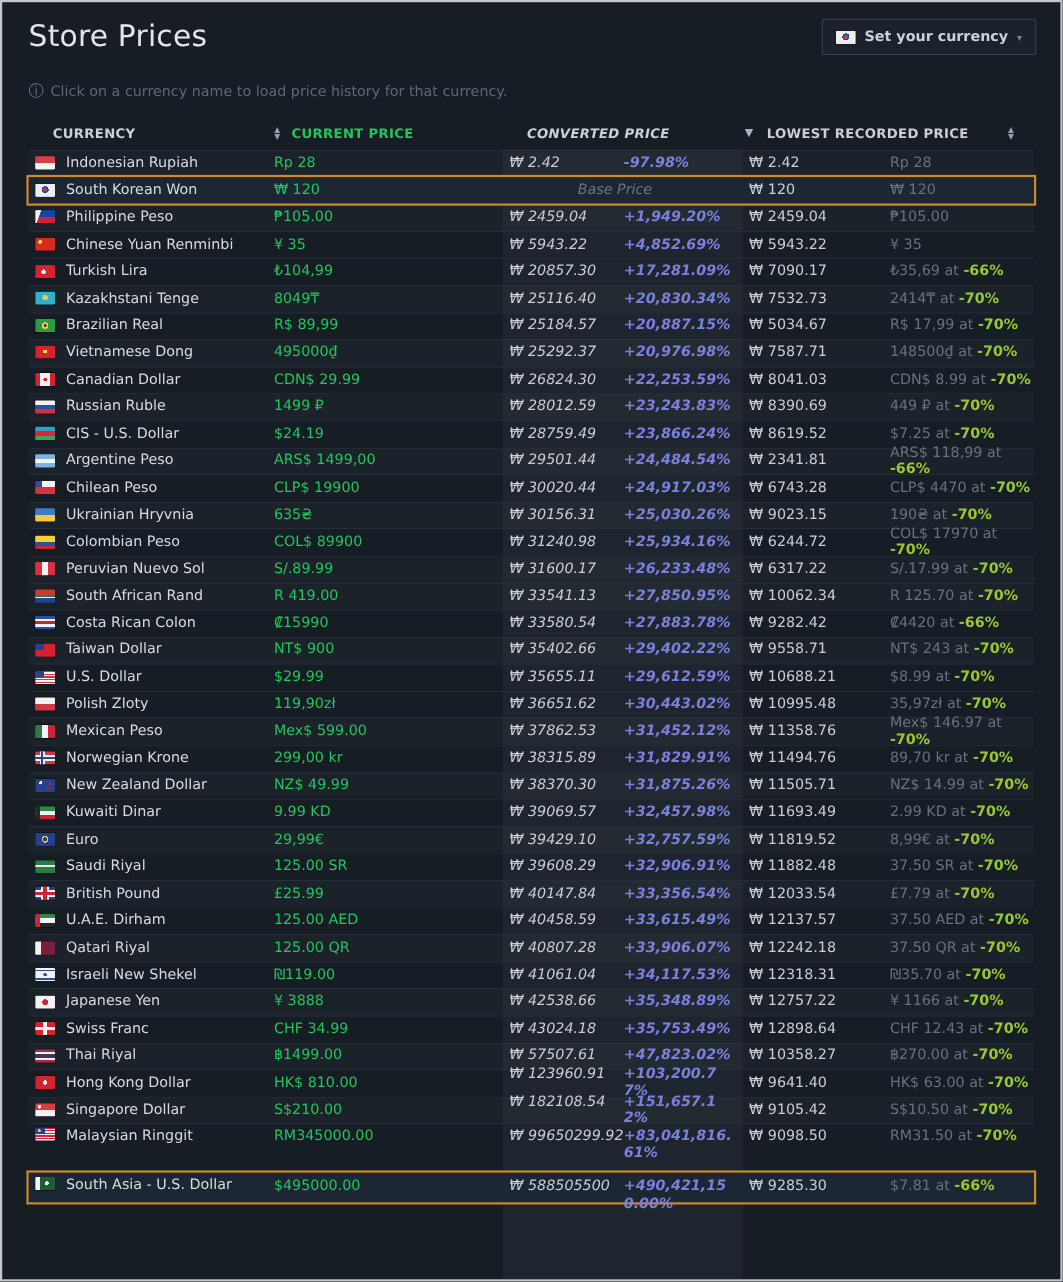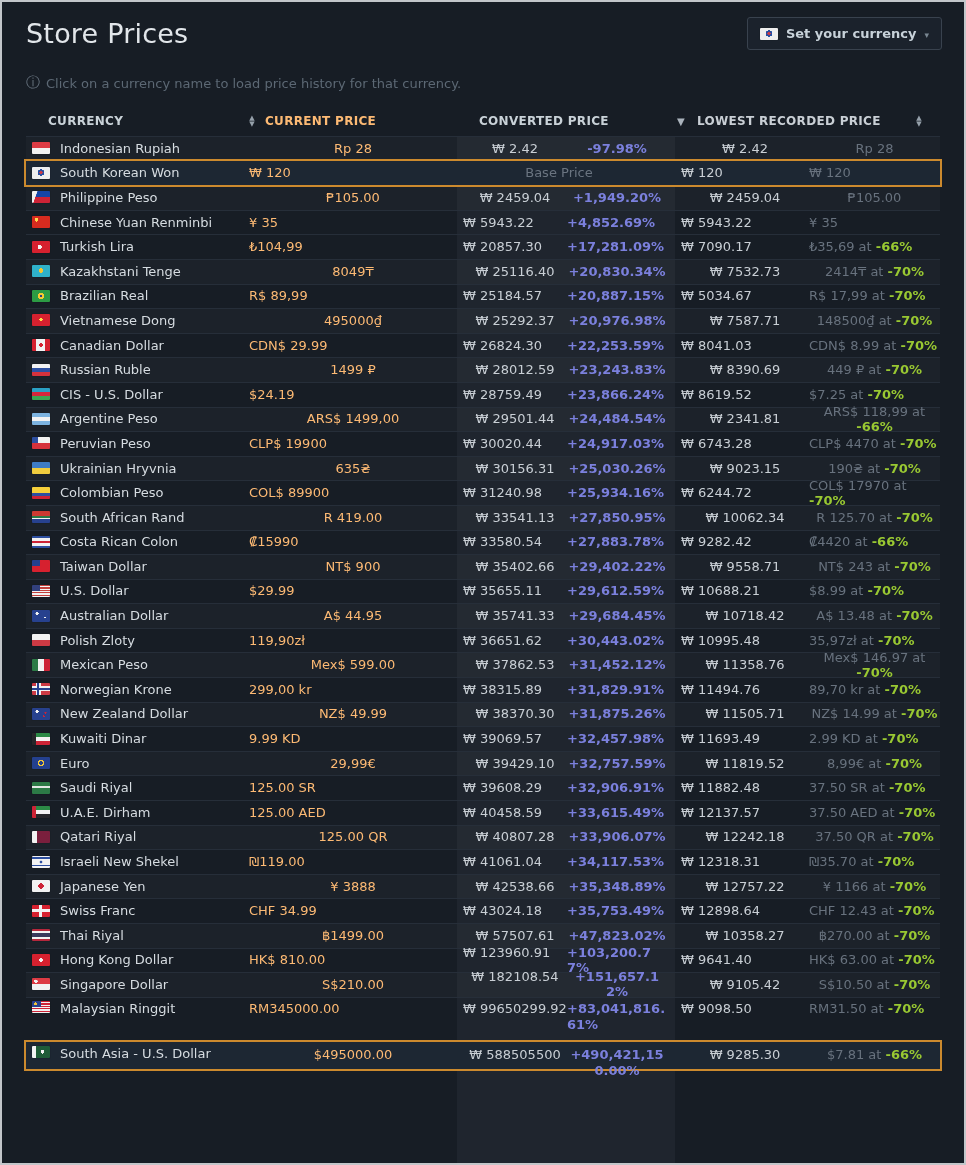--- a/index.html
+++ b/index.html
@@ -17,32 +17,32 @@
     background:#1b222c;border:1px solid #39424e;border-radius:3px;cursor:pointer;
   }
   .cur-btn .lbl{font-size:13px;font-weight:bold;color:#c8d2da;}
   .cur-btn .caret{font-size:9px;color:#7a8793;margin-top:2px;}
   .infoline{margin:22px 24px 0;font-size:13px;color:#5c6874;display:flex;align-items:center;gap:6px;}
   .infoline .i-ico{font-size:14px;color:#6a7682;font-style:normal;}
   
   .colhead,.row{display:flex;align-items:center;}
   .c1{width:223px;flex:none;box-sizing:border-box;padding-left:6px;display:flex;align-items:center;}
   .c2{width:208px;flex:none;box-sizing:border-box;}
-  .c3{width:218px;flex:none;box-sizing:border-box;padding-left:6px;display:flex;}
+  .c3{width:218px;flex:none;box-sizing:border-box;padding-left:6px;display:flex;font-style:italic;}
   .c4{width:134px;flex:none;box-sizing:border-box;padding-left:6px;}
   .c5{flex:1;box-sizing:border-box;}
   .colhead{margin:14px 40px 0;height:30px;font-size:12px;font-weight:bold;color:#c9d2d8;letter-spacing:.3px;}
   .sortud{display:inline-flex;flex-direction:column;line-height:6px;font-size:7px;color:#95a0aa;margin-left:auto;margin-right:10px;cursor:pointer;}
   .sortd{margin-left:auto;margin-right:6px;font-size:10px;color:#aab3bc;cursor:pointer;}
   .tbl{margin:0 24px;position:relative;}
   .band{position:absolute;left:431px;top:0;width:218px;height:1060px;background:rgba(128,142,158,.08);pointer-events:none;}
   .row{height:24.6px;box-shadow:inset 0 1px 0 #262e39;font-size:13px;position:relative;}
-  .row.odd{background:rgba(255,255,255,.022);text-align:center;}
+  .row.odd{background:rgba(255,255,255,.022);}
   .cname{margin-left:10px;color:#d6dce1;cursor:pointer;}
-  .c2{color:#fdba74;}
+  .c2{color:#22c55e;}
   .conv-won{width:104px;flex:none;color:#c9cfd5;}
   .conv-pct{width:100px;flex:none;color:#7b80dd;font-weight:bold;word-break:break-all;}
   .c3.base{display:block;text-align:center;color:#6a7480;padding-right:20px;}
   .c4{color:#c9cfd5;}
   .c5{color:#68727e;}
   .disc{color:#99c832;font-weight:bold;}
   .flag{width:18px;height:12px;flex:none;border-radius:1px;box-shadow:0 0 1px rgba(0,0,0,.6);}
   .row.hl{background:#1d2733;box-shadow:0 0 0 2px #cc8a2e;z-index:2;}
   .row.tall{height:38px;align-items:flex-start;}
   .row.tall .cellpad, .row.wrapov .cellpad{padding-top:4px;line-height:16px;}
@@ -310,21 +310,21 @@
       <span class="conv-pct cellpad">+24,484.54%</span>
     </div>
     <div class="c4 cellpad">₩ 2341.81</div>
     <div class="c5 cellpad">
       <span class="orig-t">ARS$ 118,99 at </span><span class="disc">-66%</span>
     </div>
   </div>
       <div class="row">
     <div class="c1">
       <span class="flag f-cl"></span>
-      <span class="cname">Peruvian Peso</span>
+      <span class="cname">Chilean Peso</span>
     </div>
     <div class="c2 cellpad">CLP$ 19900</div>
     <div class="c3">
       <span class="conv-won cellpad">₩ 30020.44</span>
       <span class="conv-pct cellpad">+24,917.03%</span>
     </div>
     <div class="c4 cellpad">₩ 6743.28</div>
     <div class="c5 cellpad">
       <span class="orig-t">CLP$ 4470 at </span><span class="disc">-70%</span>
     </div>
@@ -354,20 +354,35 @@
       <span class="conv-won cellpad">₩ 31240.98</span>
       <span class="conv-pct cellpad">+25,934.16%</span>
     </div>
     <div class="c4 cellpad">₩ 6244.72</div>
     <div class="c5 cellpad">
       <span class="orig-t">COL$ 17970 at </span><span class="disc">-70%</span>
     </div>
   </div>
       <div class="row odd">
     <div class="c1">
+      <span class="flag f-pe"></span>
+      <span class="cname">Peruvian Nuevo Sol</span>
+    </div>
+    <div class="c2 cellpad">S/.89.99</div>
+    <div class="c3">
+      <span class="conv-won cellpad">₩ 31600.17</span>
+      <span class="conv-pct cellpad">+26,233.48%</span>
+    </div>
+    <div class="c4 cellpad">₩ 6317.22</div>
+    <div class="c5 cellpad">
+      <span class="orig-t">S/.17.99 at </span><span class="disc">-70%</span>
+    </div>
+  </div>
+      <div class="row odd">
+    <div class="c1">
       <span class="flag f-za"></span>
       <span class="cname">South African Rand</span>
     </div>
     <div class="c2 cellpad">R 419.00</div>
     <div class="c3">
       <span class="conv-won cellpad">₩ 33541.13</span>
       <span class="conv-pct cellpad">+27,850.95%</span>
     </div>
     <div class="c4 cellpad">₩ 10062.34</div>
     <div class="c5 cellpad">
@@ -412,35 +427,20 @@
     <div class="c2 cellpad">$29.99</div>
     <div class="c3">
       <span class="conv-won cellpad">₩ 35655.11</span>
       <span class="conv-pct cellpad">+29,612.59%</span>
     </div>
     <div class="c4 cellpad">₩ 10688.21</div>
     <div class="c5 cellpad">
       <span class="orig-t">$8.99 at </span><span class="disc">-70%</span>
     </div>
   </div>
-      <div class="row odd">
-    <div class="c1">
-      <span class="flag f-au"></span>
-      <span class="cname">Australian Dollar</span>
-    </div>
-    <div class="c2 cellpad">A$ 44.95</div>
-    <div class="c3">
-      <span class="conv-won cellpad">₩ 35741.33</span>
-      <span class="conv-pct cellpad">+29,684.45%</span>
-    </div>
-    <div class="c4 cellpad">₩ 10718.42</div>
-    <div class="c5 cellpad">
-      <span class="orig-t">A$ 13.48 at </span><span class="disc">-70%</span>
-    </div>
-  </div>
       <div class="row">
     <div class="c1">
       <span class="flag f-pl"></span>
       <span class="cname">Polish Zloty</span>
     </div>
     <div class="c2 cellpad">119,90zł</div>
     <div class="c3">
       <span class="conv-won cellpad">₩ 36651.62</span>
       <span class="conv-pct cellpad">+30,443.02%</span>
     </div>
@@ -530,20 +530,35 @@
       <span class="cname">Saudi Riyal</span>
     </div>
     <div class="c2 cellpad">125.00 SR</div>
     <div class="c3">
       <span class="conv-won cellpad">₩ 39608.29</span>
       <span class="conv-pct cellpad">+32,906.91%</span>
     </div>
     <div class="c4 cellpad">₩ 11882.48</div>
     <div class="c5 cellpad">
       <span class="orig-t">37.50 SR at </span><span class="disc">-70%</span>
+    </div>
+  </div>
+      <div class="row odd">
+    <div class="c1">
+      <span class="flag f-gb"></span>
+      <span class="cname">British Pound</span>
+    </div>
+    <div class="c2 cellpad">£25.99</div>
+    <div class="c3">
+      <span class="conv-won cellpad">₩ 40147.84</span>
+      <span class="conv-pct cellpad">+33,356.54%</span>
+    </div>
+    <div class="c4 cellpad">₩ 12033.54</div>
+    <div class="c5 cellpad">
+      <span class="orig-t">£7.79 at </span><span class="disc">-70%</span>
     </div>
   </div>
       <div class="row">
     <div class="c1">
       <span class="flag f-ae"></span>
       <span class="cname">U.A.E. Dirham</span>
     </div>
     <div class="c2 cellpad">125.00 AED</div>
     <div class="c3">
       <span class="conv-won cellpad">₩ 40458.59</span>

